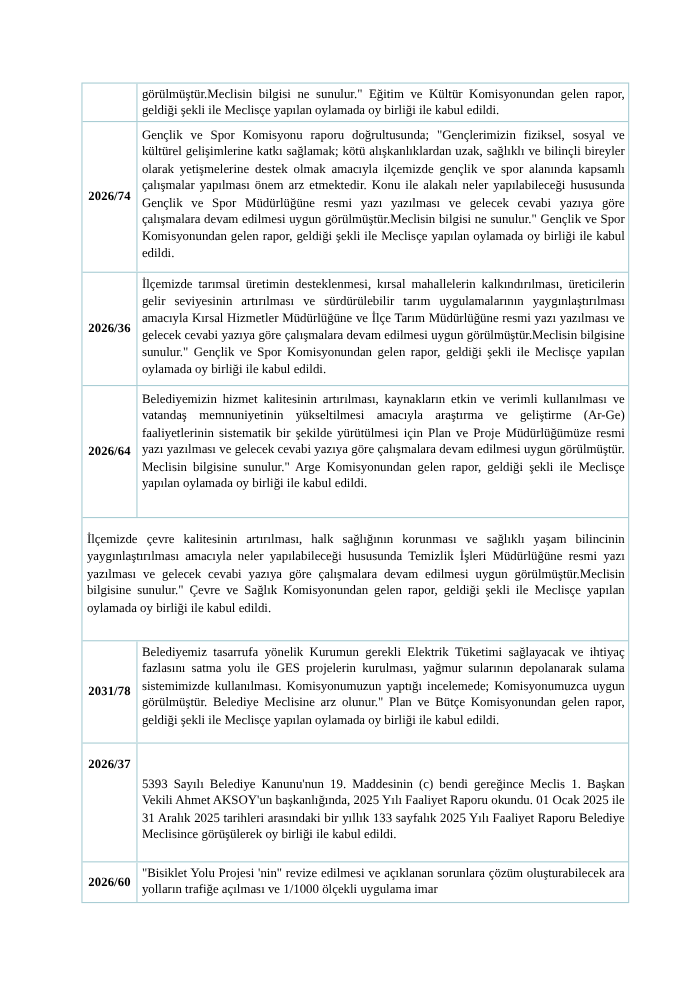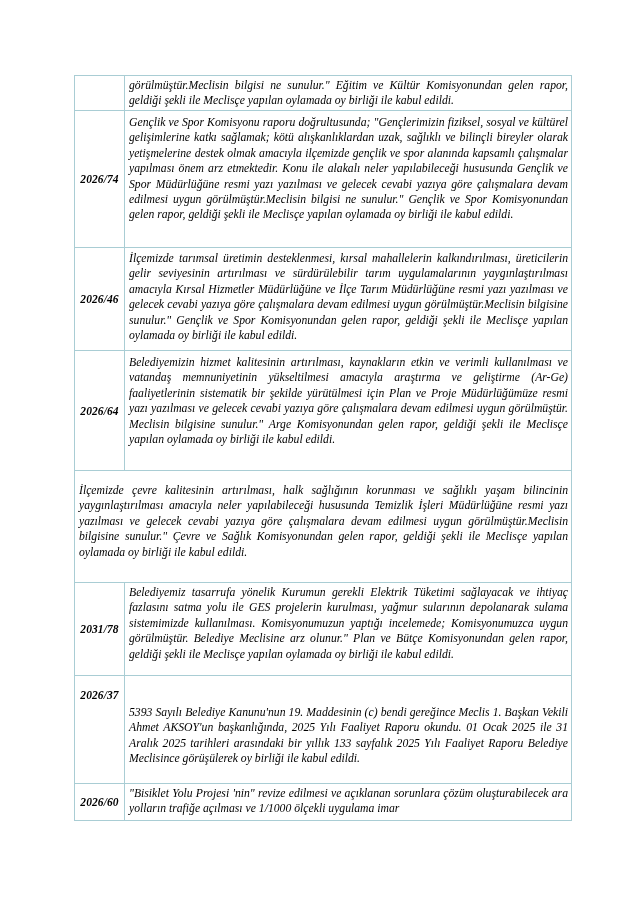--- a/index.html
+++ b/index.html
@@ -19,21 +19,20 @@
     width:636px;height:900px;
     background:var(--paper);
     overflow:hidden;
   }
   .decision-table{
     position:absolute;
     left:74px;top:75px;
     width:498px;
     border:1.5px solid var(--border-color);
     background:#ffffff;
-    font-style:italic;
   }
   .tr{
     display:flex;
     border-bottom:1.5px solid var(--border-color);
     overflow:hidden;
   }
   .tr:last-child{border-bottom:none;}
   .td{overflow:hidden;text-align:right;}
   .num{
     flex:0 0 50px;
@@ -85,21 +84,21 @@
       <div class="td num"></div>
       <div class="td txt">görülmüştür.Meclisin bilgisi ne sunulur." Eğitim ve Kültür Komisyonundan gelen rapor, geldiği şekli ile Meclisçe yapılan oylamada oy birliği ile kabul edildi.</div>
     </div>
 
     <div class="tr">
       <div class="td num">2026/74</div>
       <div class="td txt">Gençlik ve Spor Komisyonu raporu doğrultusunda; "Gençlerimizin fiziksel, sosyal ve kültürel gelişimlerine katkı sağlamak; kötü alışkanlıklardan uzak, sağlıklı ve bilinçli bireyler olarak yetişmelerine destek olmak amacıyla ilçemizde gençlik ve spor alanında kapsamlı çalışmalar yapılması önem arz etmektedir. Konu ile alakalı neler yapılabileceği hususunda Gençlik ve Spor Müdürlüğüne resmi yazı yazılması ve gelecek cevabi yazıya göre çalışmalara devam edilmesi uygun görülmüştür.Meclisin bilgisi ne sunulur." Gençlik ve Spor Komisyonundan gelen rapor, geldiği şekli ile Meclisçe yapılan oylamada oy birliği ile kabul edildi.</div>
     </div>
 
     <div class="tr">
-      <div class="td num">2026/46</div>
+      <div class="td num">2026/36</div>
       <div class="td txt">İlçemizde tarımsal üretimin desteklenmesi, kırsal mahallelerin kalkındırılması, üreticilerin gelir seviyesinin artırılması ve sürdürülebilir tarım uygulamalarının yaygınlaştırılması amacıyla Kırsal Hizmetler Müdürlüğüne ve İlçe Tarım Müdürlüğüne resmi yazı yazılması ve gelecek cevabi yazıya göre çalışmalara devam edilmesi uygun görülmüştür.Meclisin bilgisine sunulur." Gençlik ve Spor Komisyonundan gelen rapor, geldiği şekli ile Meclisçe yapılan oylamada oy birliği ile kabul edildi.</div>
     </div>
 
     <div class="tr">
       <div class="td num">2026/64</div>
       <div class="td txt">Belediyemizin hizmet kalitesinin artırılması, kaynakların etkin ve verimli kullanılması ve vatandaş memnuniyetinin yükseltilmesi amacıyla araştırma ve geliştirme (Ar-Ge) faaliyetlerinin sistematik bir şekilde yürütülmesi için Plan ve Proje Müdürlüğümüze resmi yazı yazılması ve gelecek cevabi yazıya göre çalışmalara devam edilmesi uygun görülmüştür. Meclisin bilgisine sunulur." Arge Komisyonundan gelen rapor, geldiği şekli ile Meclisçe yapılan oylamada oy birliği ile kabul edildi.</div>
     </div>
 
     <div class="tr">
       <div class="td txt">İlçemizde çevre kalitesinin artırılması, halk sağlığının korunması ve sağlıklı yaşam bilincinin yaygınlaştırılması amacıyla neler yapılabileceği hususunda Temizlik İşleri Müdürlüğüne resmi yazı yazılması ve gelecek cevabi yazıya göre çalışmalara devam edilmesi uygun görülmüştür.Meclisin bilgisine sunulur." Çevre ve Sağlık Komisyonundan gelen rapor, geldiği şekli ile Meclisçe yapılan oylamada oy birliği ile kabul edildi.</div>

